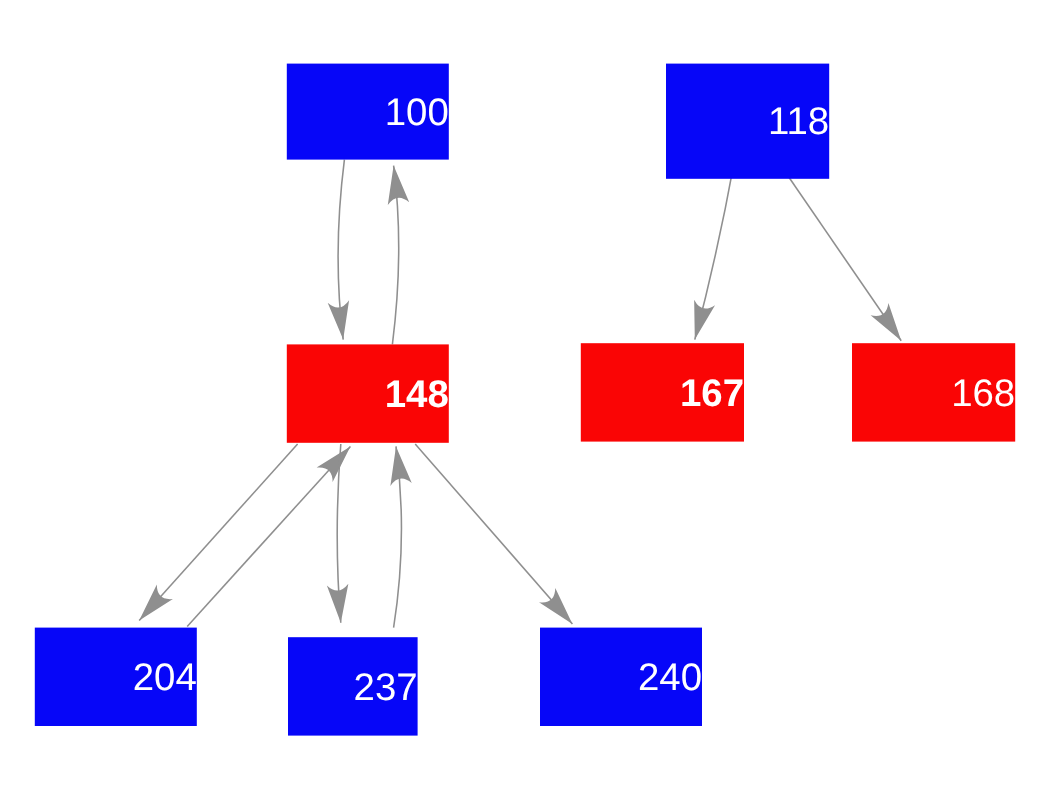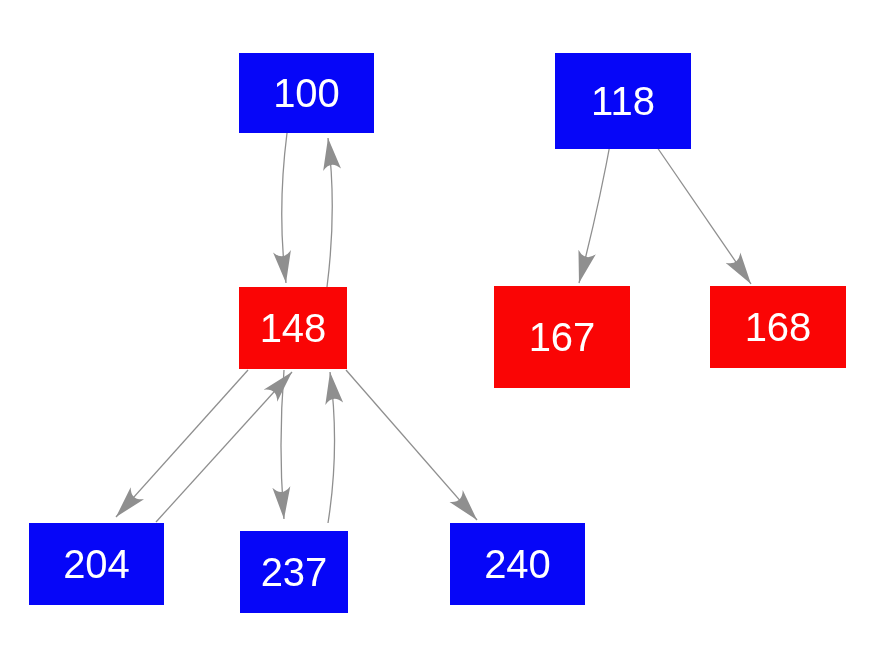--- a/index.html
+++ b/index.html
@@ -28,23 +28,23 @@
     stroke-width: 1.3;
   }
   .arrowhead-shape {
     fill: var(--edge-color, #8f8f8f);
     stroke: none;
   }
   .node {
     position: absolute;
     display: flex;
     align-items: center;
-    justify-content: center;
+    justify-content: flex-end;
     color: var(--label-color, #ffffff);
-    font-size: 40px;
+    font-size: 32px;
     line-height: 1;
     user-select: none;
     cursor: pointer;
   }
   .node.blue { background: var(--blue-node, #0606f8); }
   .node.red  { background: var(--red-node,  #fa0505); }
 </style>
 </head>
 <body>
 
@@ -67,24 +67,24 @@
         <path class="edge" d="M 648,134 Q 701,211 751,284" marker-end="url(#arrow)"></path>
       </g>
   </svg>
   <div id="nodes-layer">
       <div class="node blue" style="left: 239px; top: 53px; width: 135px; height: 80px;">
         <span>100</span>
       </div>
       <div class="node blue" style="left: 555px; top: 53px; width: 136px; height: 96px;">
         <span>118</span>
       </div>
-      <div class="node red" style="left: 239px; top: 287px; width: 108px; height: 82px;">
+      <div class="node red" style="left: 239px; top: 287px; width: 135px; height: 82px; font-weight: bold;">
         <span>148</span>
       </div>
-      <div class="node red" style="left: 494px; top: 286px; width: 136px; height: 102px;">
+      <div class="node red" style="left: 484px; top: 286px; width: 136px; height: 82px; font-weight: bold;">
         <span>167</span>
       </div>
       <div class="node red" style="left: 710px; top: 286px; width: 136px; height: 82px;">
         <span>168</span>
       </div>
       <div class="node blue" style="left: 29px; top: 523px; width: 135px; height: 82px;">
         <span>204</span>
       </div>
       <div class="node blue" style="left: 240px; top: 531px; width: 108px; height: 82px;">
         <span>237</span>

